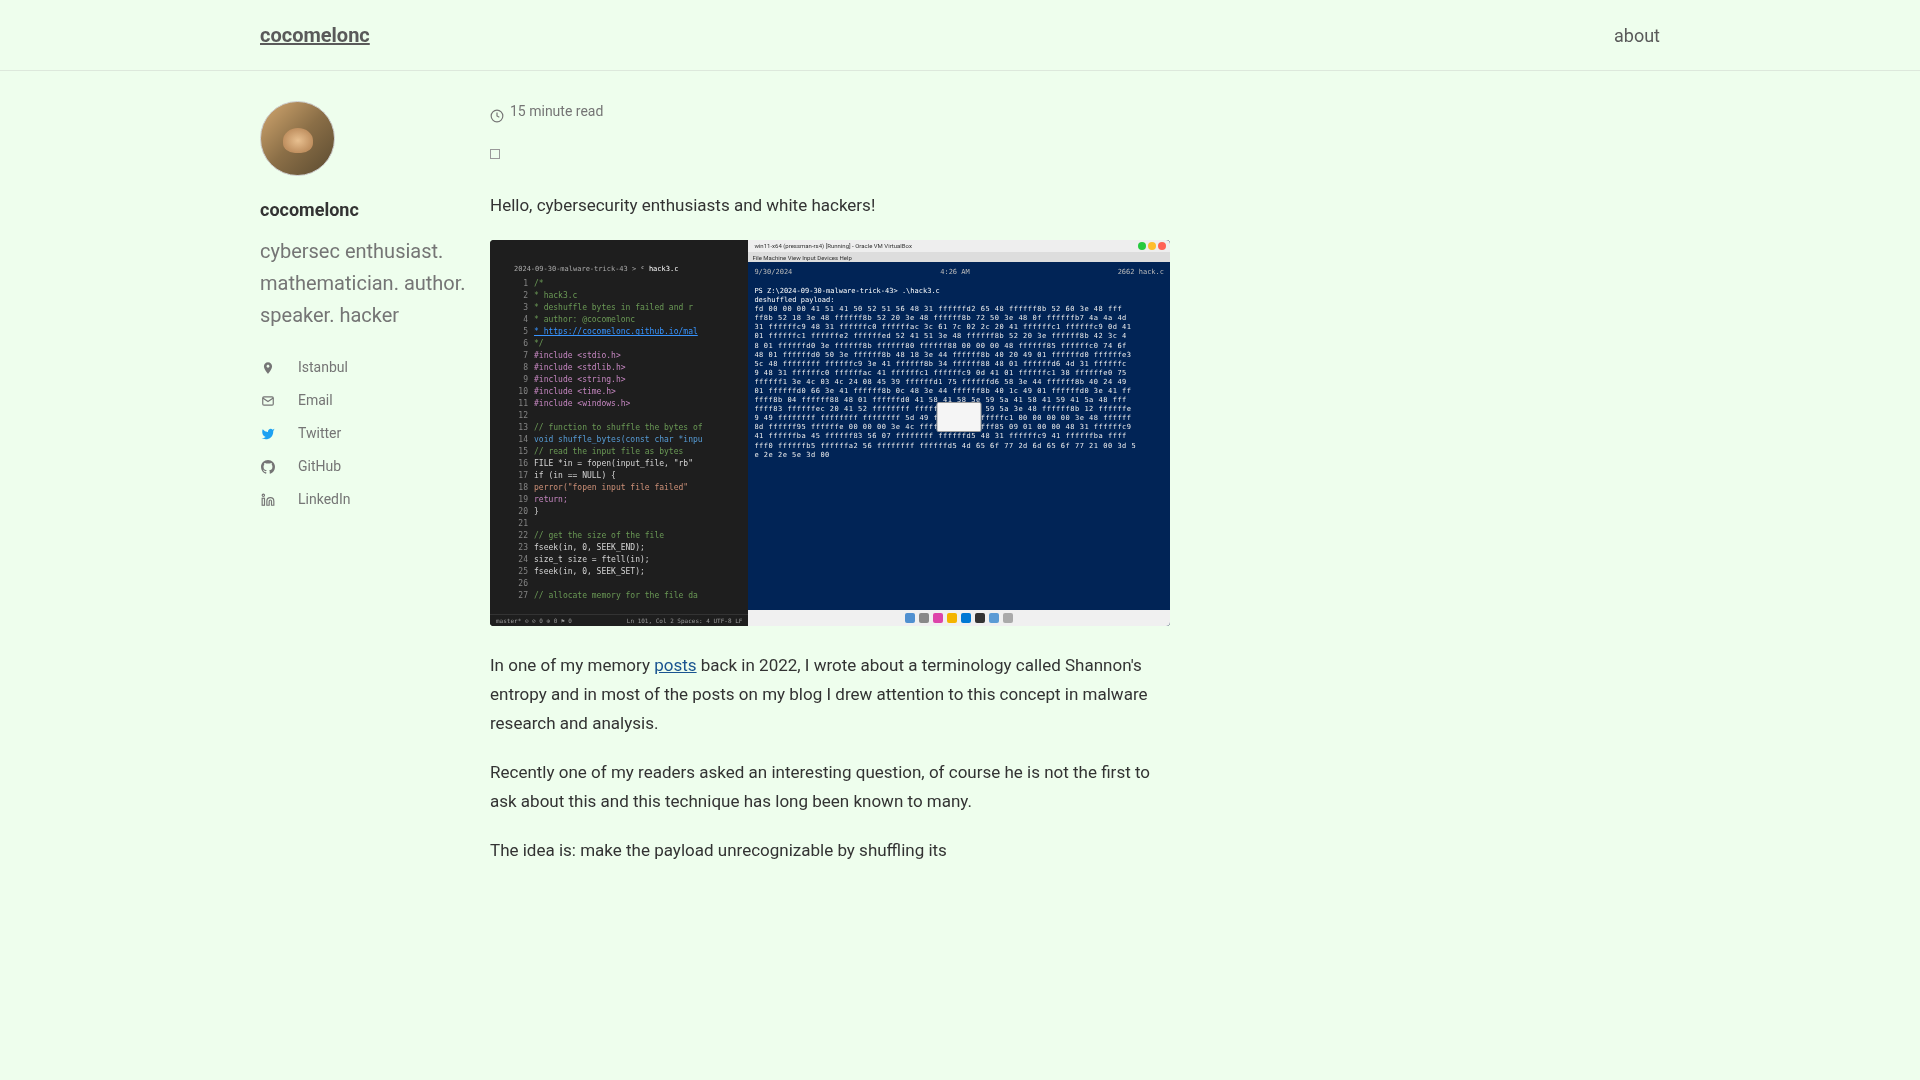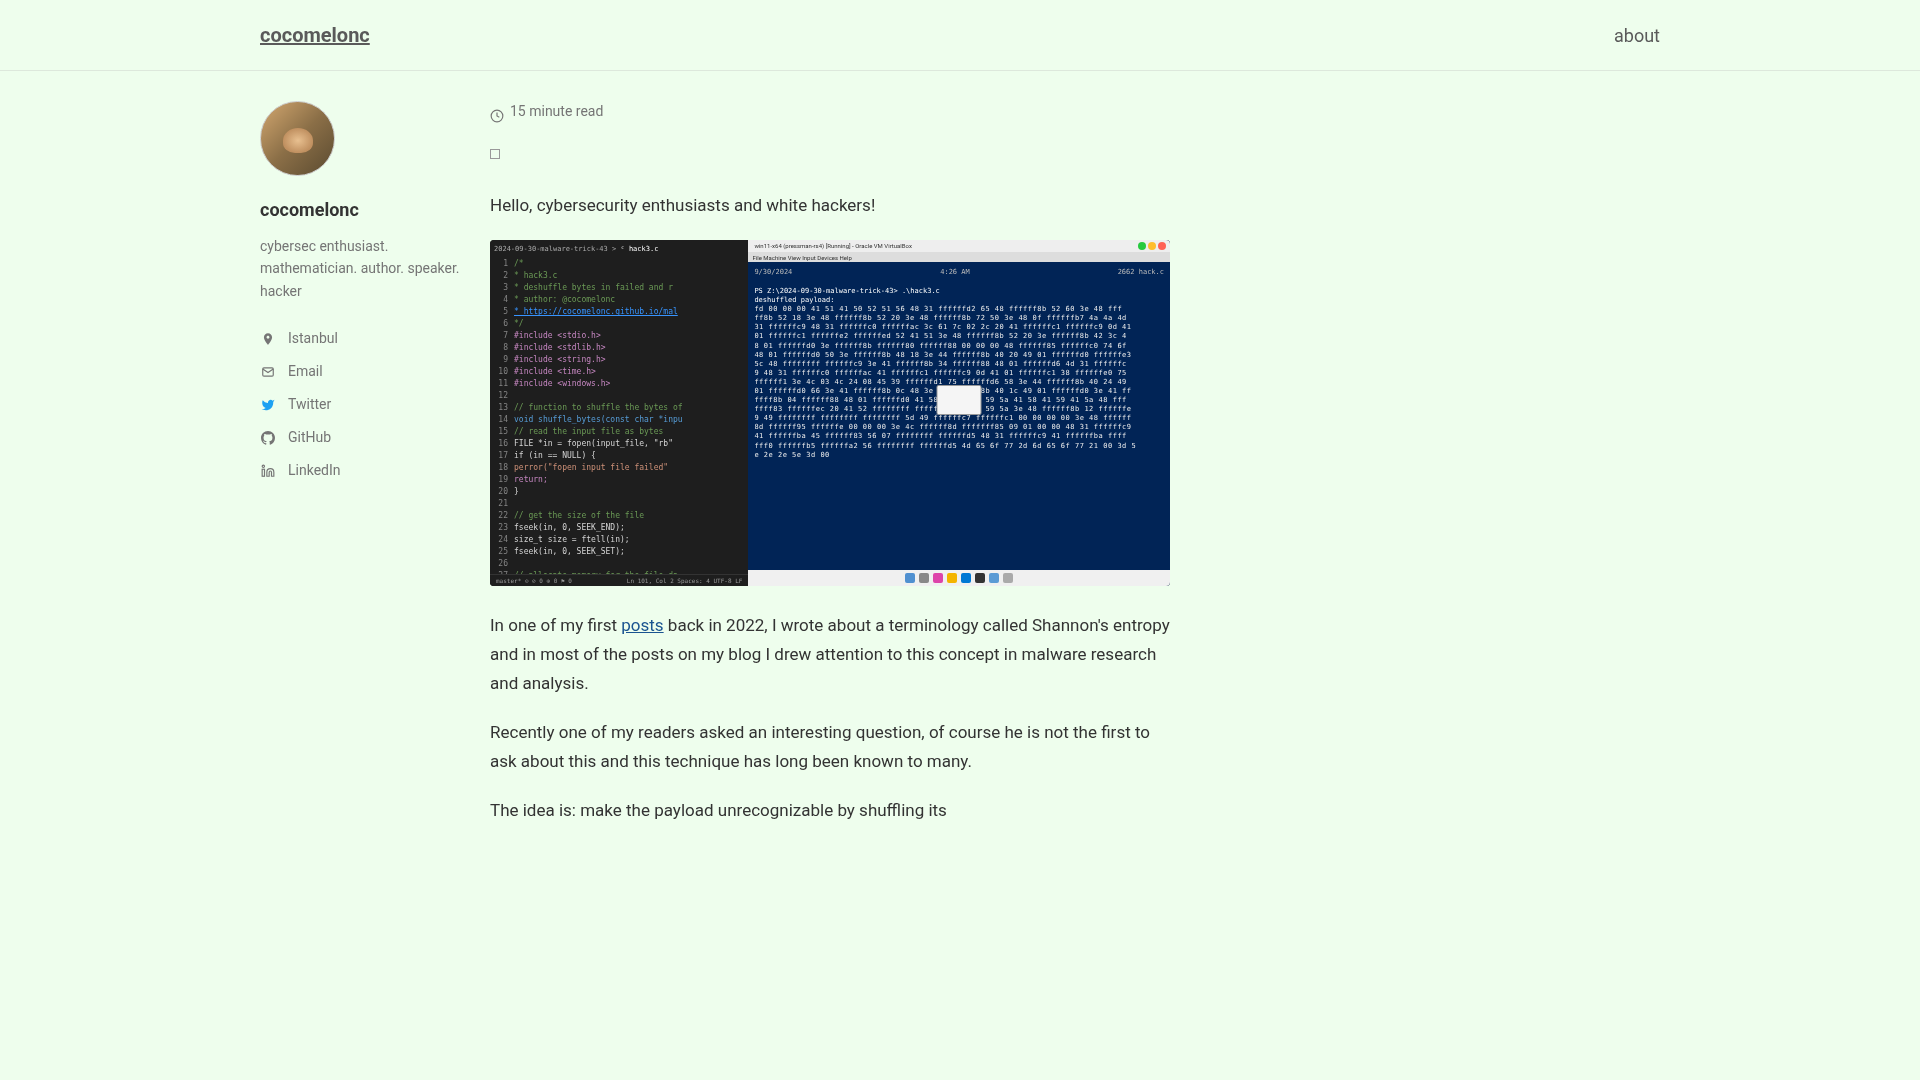--- a/index.html
+++ b/index.html
@@ -60,32 +60,32 @@
       background: radial-gradient(ellipse at center, #e8c090 0%, #c09060 70%);
       border-radius: 50% 50% 40% 40%;
     }
     .author-name {
       font-size: 18px;
       font-weight: 700;
       color: #333;
       margin-bottom: 12px;
     }
     .author-bio {
-      font-size: 14px;
+      font-size: 20px;
       color: #757575;
       line-height: 1.6;
       margin-bottom: 20px;
     }
     .sidebar-links {
       list-style: none;
     }
     .sidebar-links li {
       display: flex;
       align-items: center;
-      gap: 12px;
+      gap: 22px;
       padding: 6px 0;
       font-size: 14px;
       color: #757575;
     }
     .sidebar-links li a {
       color: #757575;
       text-decoration: none;
     }
     .sidebar-links .icon {
       width: 16px;
@@ -140,21 +140,21 @@
       background: #2a2a2a;
       border-radius: 4px;
       margin-bottom: 25px;
       overflow: hidden;
       display: flex;
       min-height: 270px;
     }
     .code-pane {
       width: 38%;
       background: #1e1e1e;
-      padding: 4px;
+      padding: 24px;
       font-family: monospace;
       font-size: 8px;
       color: #d4d4d4;
       position: relative;
     }
     .code-line {
       display: flex;
       gap: 6px;
     }
     .line-num {
@@ -508,21 +508,21 @@
             <span class="taskbar-icon" style="background:#f4b400;"></span>
             <span class="taskbar-icon" style="background:#0078d4;"></span>
             <span class="taskbar-icon" style="background:#333;"></span>
             <span class="taskbar-icon" style="background:#5b9bd5;"></span>
             <span class="taskbar-icon" style="background:#aaa;"></span>
           </div>
         </div>
       </div>
 
       <p>
-        <span>In one of my first </span><a href="#" class="post-link">posts</a><span> back in 2022, I wrote about a terminology called Shannon's entropy and in most of the posts on my blog I drew attention to this concept in malware research and analysis.</span>
+        <span>In one of my memory </span><a href="#" class="post-link">posts</a><span> back in 2022, I wrote about a terminology called Shannon's entropy and in most of the posts on my blog I drew attention to this concept in malware research and analysis.</span>
       </p>
 
       <p>Recently one of my readers asked an interesting question, of course he is not the first to ask about this and this technique has long been known to many.</p>
 
 
       <p>The idea is: make the payload unrecognizable by shuffling its</p>
     </div>
   </article>
 </div>
 

